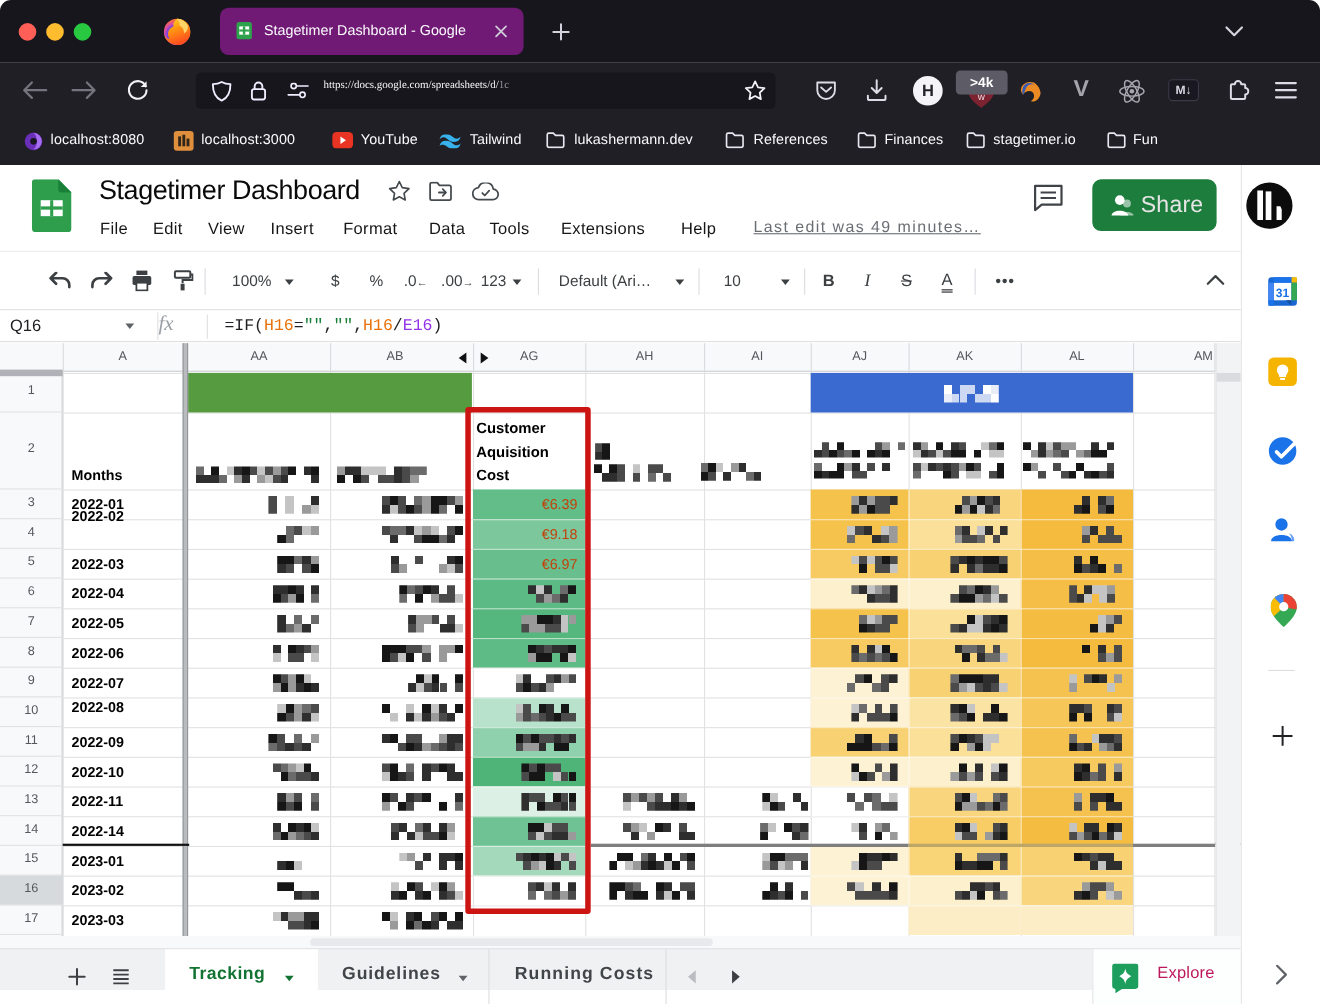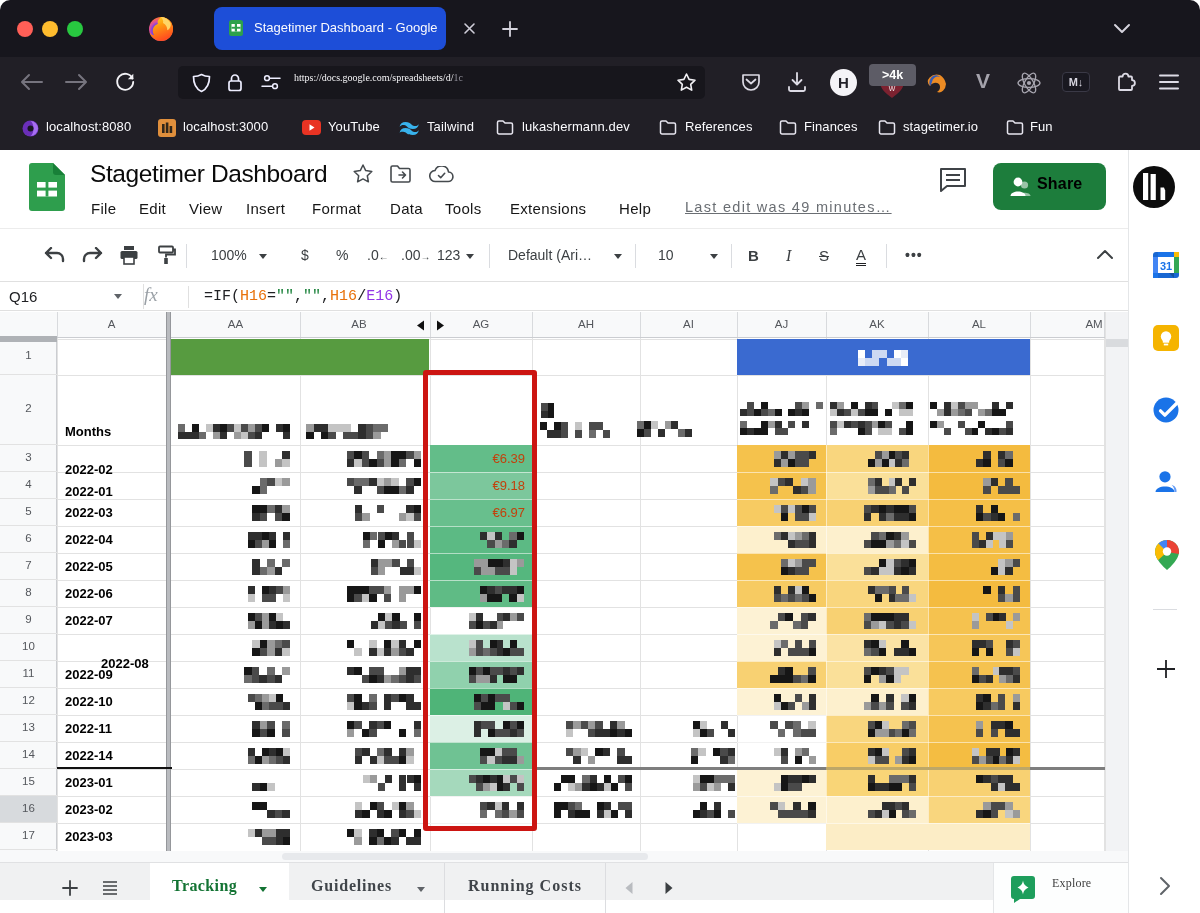--- a/index.html
+++ b/index.html
@@ -3,37 +3,37 @@
 <style>
   * { margin:0; padding:0; box-sizing:border-box; }
   html,body { width:1200px; height:913px; overflow:hidden; background:#fff;
     font-family:"Liberation Sans", sans-serif; }
   .abs { position:absolute; }
   #page { position:relative; width:1200px; height:913px; }
   svg { display:block; }
   
   #tabbar { left:0; top:0; width:1200px; height:57px; background:#17161d; border-radius:10px 10px 0 0; }
   .tl { width:16px; height:16px; border-radius:50%; top:21px; }
-  #tab { left:214px; top:7px; width:232px; height:43px; background:#1d4ed8; border-radius:8px; }
+  #tab { left:200px; top:7px; width:276px; height:43px; background:#701a75; border-radius:8px; }
   .tabtitle { left:40px; top:13px; font-size:13px; color:#fbfbfe; white-space:nowrap; width:212px; overflow:hidden;
      -webkit-mask-image:linear-gradient(90deg,#000 85%,transparent 98%);
      mask-image:linear-gradient(90deg,#000 85%,transparent 98%); }
   #navbar { left:0; top:57px; width:1200px; height:93px; background:#211f26; }
   #urlbox { left:178px; top:9px; width:527px; height:33px; background:#17161c; border-radius:5px; }
   #urltext { left:116px; top:6px; font-size:10px; color:#f6f6f8; letter-spacing:0px; white-space:nowrap;font-family:Liberation Serif, serif; }
   
   #bookmarks { left:0; top:50px; width:1200px; height:43px; }
   .bm { top:12px; font-size:13px; color:#fbfbfe; letter-spacing:0.1px; }
   
   #sheethead { left:0; top:150px; width:1128px; height:78px; background:#fff; }
   #title { left:90px; top:10px; font-size:24.5px; color:#0a0a0a; letter-spacing:-0.4px; }
   .menu { top:50px; font-size:15px; color:#161616; letter-spacing:0.3px; }
   #lastedit { left:685px; top:49px; font-size:14.5px; color:#6a6e73; text-decoration:underline; letter-spacing:1.3px; }
   #sharebtn { left:993px; top:13px; width:113px; height:47px; background:#1d7d3c; border-radius:8px; }
-  #sharetxt { left:44px; top:12px; color:#000000; font-size:16px; font-weight:700; letter-spacing:0.2px; }
+  #sharetxt { left:44px; top:12px; color:#e5e5e5; font-size:21px; font-weight:400; letter-spacing:0.2px; }
   #avatar { left:1133px; top:16px; width:42px; height:42px; border-radius:50%; background:#0c0c0c; z-index:10; }
   
   #toolbar { left:0; top:228px; width:1128px; height:53px; background:#fff; border-top:1px solid #ececec; }
   .tbtx { font-size:14px; color:#3c4043; top:18px; }
   .sep { width:1px; height:24px; background:#dadce0; top:15px; }
   .caret { width:0; height:0; border-left:4.5px solid transparent; border-right:4.5px solid transparent; border-top:5px solid #3c4043; }
   
   #fbar { left:0; top:281px; width:1128px; height:30px; background:#fff; border-top:1px solid #e0e0e0; border-bottom:1px solid #e0e0e0; }
   
   #gridwrap { left:0; top:312px; width:1128px; height:539px; background:#fff; }
@@ -416,28 +416,28 @@
 <div class="abs" style="left:0; top:430px; width:57px; height:27px; background:transparent; border-bottom:1px solid #e2e2e2;"></div>
 <div class="abs" style="left:0; top:435.5px; width:57px; text-align:center; font-size:11.5px; color:#54575c;">14</div>
 <div class="abs" style="left:0; top:457px; width:57px; height:27px; background:transparent; border-bottom:1px solid #e2e2e2;"></div>
 <div class="abs" style="left:0; top:462.5px; width:57px; text-align:center; font-size:11.5px; color:#54575c;">15</div>
 <div class="abs" style="left:0; top:484px; width:57px; height:27px; background:#d7dadd; border-bottom:1px solid #e2e2e2;"></div>
 <div class="abs" style="left:0; top:489.5px; width:57px; text-align:center; font-size:11.5px; color:#54575c;">16</div>
 <div class="abs" style="left:0; top:511px; width:57px; height:27px; background:transparent; border-bottom:1px solid #e2e2e2;"></div>
 <div class="abs" style="left:0; top:516.5px; width:57px; text-align:center; font-size:11.5px; color:#54575c;">17</div>
 <div class="abs" style="left:171px; top:27px; width:258px; height:36px; background:#579b40;"></div>
 <div class="abs" style="left:737px; top:27px; width:293px; height:36px; background:#3a6ad0;"></div>
-<div class="abs date" style="top:139px;margin-top:33px;">2022-01</div>
+<div class="abs date" style="top:139px;">2022-01</div>
 <div class="abs date" style="top:150px;">2022-02</div>
 <div class="abs date" style="top:193px;">2022-03</div>
 <div class="abs date" style="top:220px;">2022-04</div>
 <div class="abs date" style="top:247px;">2022-05</div>
 <div class="abs date" style="top:274px;">2022-06</div>
 <div class="abs date" style="top:301px;">2022-07</div>
-<div class="abs date" style="top:344px;margin-left:36px;">2022-08</div>
+<div class="abs date" style="top:323px;">2022-08</div>
 <div class="abs date" style="top:355px;">2022-09</div>
 <div class="abs date" style="top:382px;">2022-10</div>
 <div class="abs date" style="top:409px;">2022-11</div>
 <div class="abs date" style="top:436px;">2022-14</div>
 <div class="abs date" style="top:463px;">2023-01</div>
 <div class="abs date" style="top:490px;">2023-02</div>
 <div class="abs date" style="top:517px;">2023-03</div>
 <div class="abs date" style="top:112px;">Months</div>
 <div class="abs" style="left:430px; top:133px; width:102px; height:27px; background:#63bd89;"></div>
 <div class="abs" style="left:430px; top:160px; width:102px; height:27px; background:#7cc79c;"></div>
@@ -526,20 +526,21 @@
 <div class="abs" style="left:737px; top:511px; width:293px; height:1px; background:rgba(255,255,255,0.55);"></div>
 <div class="abs" style="left:826px; top:133px; width:1px; height:378px; background:rgba(255,255,255,0.55);"></div>
 <div class="abs" style="left:928px; top:133px; width:1px; height:378px; background:rgba(255,255,255,0.55);"></div>
 <div class="abs" id="frozen"></div>
 <div class="abs" style="left:0; top:24px; width:57px; height:6px; background:#afb2b6;"></div>
 <div class="abs" style="left:57px; top:455px; width:115px; height:2px; background:#111;"></div>
 <div class="abs" style="left:537px; top:455px; width:289px; height:3px; background:#7e7e7e;"></div>
 <div class="abs" style="left:826px; top:455px; width:204px; height:3px; background:#bda768;"></div>
 <div class="abs" style="left:1030px; top:455px; width:75px; height:3px; background:#7e7e7e;"></div>
 <div class="abs" style="left:1105px; top:454px; width:23px; height:2px; background:#222;"></div>
+<div class="abs" style="left:433px; top:67px; width:96px; font-size:13.5px; font-weight:700; color:#000; line-height:21px;">Customer Aquisition Cost</div>
 <div class="abs" style="left:423px; top:58px; width:114px; height:461px; border:5px solid #cc1512; border-radius:3px;"></div>
 <div class="abs" style="left:1105px; top:0px; width:23px; height:539px; background:#f2f3f5; border-left:1px solid #e2e2e2;"></div>
 <div class="abs" style="left:1106px; top:27px; width:22px; height:8px; background:#d9dbde;"></div>
     <svg class="abs" style="left:178px; top:112px;" width="112" height="15" shape-rendering="crispEdges">
         <rect x="0.0" y="0.0" width="7.0" height="7.5" fill="#6b6b6b"></rect>
         <rect x="14.0" y="0.0" width="7.0" height="7.5" fill="#161616"></rect>
         <rect x="28.0" y="0.0" width="7.0" height="7.5" fill="#c4c4c4"></rect>
         <rect x="35.0" y="0.0" width="7.0" height="7.5" fill="#2e2e2e"></rect>
         <rect x="42.0" y="0.0" width="7.0" height="7.5" fill="#161616"></rect>
         <rect x="49.0" y="0.0" width="7.0" height="7.5" fill="#4a4a4a"></rect>
@@ -1840,21 +1841,21 @@
         <rect x="7.3" y="8.0" width="7.3" height="8.0" fill="#161616"></rect>
         <rect x="14.7" y="8.0" width="7.3" height="8.0" fill="#4a4a4a"></rect>
         <rect x="29.3" y="8.0" width="7.3" height="8.0" fill="#c4c4c4"></rect>
         <rect x="36.7" y="8.0" width="7.3" height="8.0" fill="#9a9a9a"></rect>
       </svg>
   </div>
 
   <div class="abs" style="left:0; top:851px; width:1128px; height:11px; background:#f8f9fa;"></div>
   <div class="abs" style="left:282px; top:853px; width:366px; height:7px; background:#e7e9ec; border-radius:4px;"></div>
 
-  <div class="abs" id="bottombar" style="left:0; top:862px; width:1128px; height:38px; background:#f0f1f2; border-top:1px solid #e0e1e3;font-family:Liberation Serif, serif;">
+  <div class="abs" id="bottombar" style="left:0; top:862px; width:1128px; height:38px; background:#f0f1f2; border-top:1px solid #e0e1e3;">
     <svg class="abs" style="left:61px; top:16px;" width="18" height="18" viewBox="0 0 18 18">
         <path d="M9 2 V16 M2 9 H16" stroke="#3c4043" stroke-width="1.8" stroke-linecap="round"></path>
       </svg>
     <svg class="abs" style="left:101px; top:17px;" width="18" height="16" viewBox="0 0 18 16">
         <path d="M2 2 H16 M2 6 H16 M2 10 H16 M2 14 H16" stroke="#3c4043" stroke-width="1.7"></path>
       </svg>
     <div class="abs" style="left:150px; top:0; width:139px; height:51px; background:#fff;"></div>
     <div class="abs" style="left:172px; top:14px; font-size:16px; font-weight:700; color:#137333; letter-spacing:0.4px;">Tracking</div>
     <div class="abs caret" style="left:259px; top:24px; border-top-color:#137333;"></div>
     <div class="abs" style="left:311px; top:14px; font-size:16px; font-weight:700; color:#40454a; letter-spacing:0.8px;">Guidelines</div>
@@ -1866,21 +1867,21 @@
         <path d="M8.5 1 V13 L1.5 7 Z" fill="#b9bcc0"></path>
       </svg>
     <svg class="abs" style="left:664px; top:18px;" width="10" height="14" viewBox="0 0 10 14">
         <path d="M1.5 1 V13 L8.5 7 Z" fill="#3c4043"></path>
       </svg>
     <div class="abs" style="left:993px; top:0px; width:135px; height:51px; background:#fdfefe; border-left:1px solid #e4e6e8;">
       <svg class="abs" style="left:17px; top:13px;" width="24" height="27" viewBox="0 0 24 27">
           <path d="M3 0 h18 a3 3 0 0 1 3 3 v17 a3 3 0 0 1 -3 3 h-12 l-6 4 v-4 a3 3 0 0 1 -3 -3 v-17 a3 3 0 0 1 3 -3z" fill="#1e9e5c"></path>
           <path d="M12 4.5 C12.7 8 13.5 9.3 17.5 11.5 C13.5 13.7 12.7 15 12 18.5 C11.3 15 10.5 13.7 6.5 11.5 C10.5 9.3 11.3 8 12 4.5z" fill="#fff"></path>
         </svg>
-      <div class="abs" style="left:58px; top:13px; font-size:12px; color:#404040; font-weight:400; letter-spacing:0.2px;">Explore</div>
+      <div class="abs" style="left:58px; top:13px; font-size:15px; color:#be185d; font-weight:400; letter-spacing:0.2px;">Explore</div>
     </div>
   </div>
 
   <div class="abs" id="sidebar" style="left:1128px; top:150px; width:72px; height:763px; background:#fff; border-left:1px solid #e4e6e8;">
 
     <svg class="abs" style="left:23px; top:101px;" width="28" height="28" viewBox="0 0 28 28">
       <rect x="1" y="1" width="26" height="26" rx="3" fill="#1967d2"></rect>
       <rect x="6" y="6" width="16" height="16" fill="#fff"></rect>
       <path d="M22 22 h-5 l5 5 z" fill="#1451a0"></path>
         <rect x="1" y="22" width="5" height="5" fill="#1a73e8"></rect>

